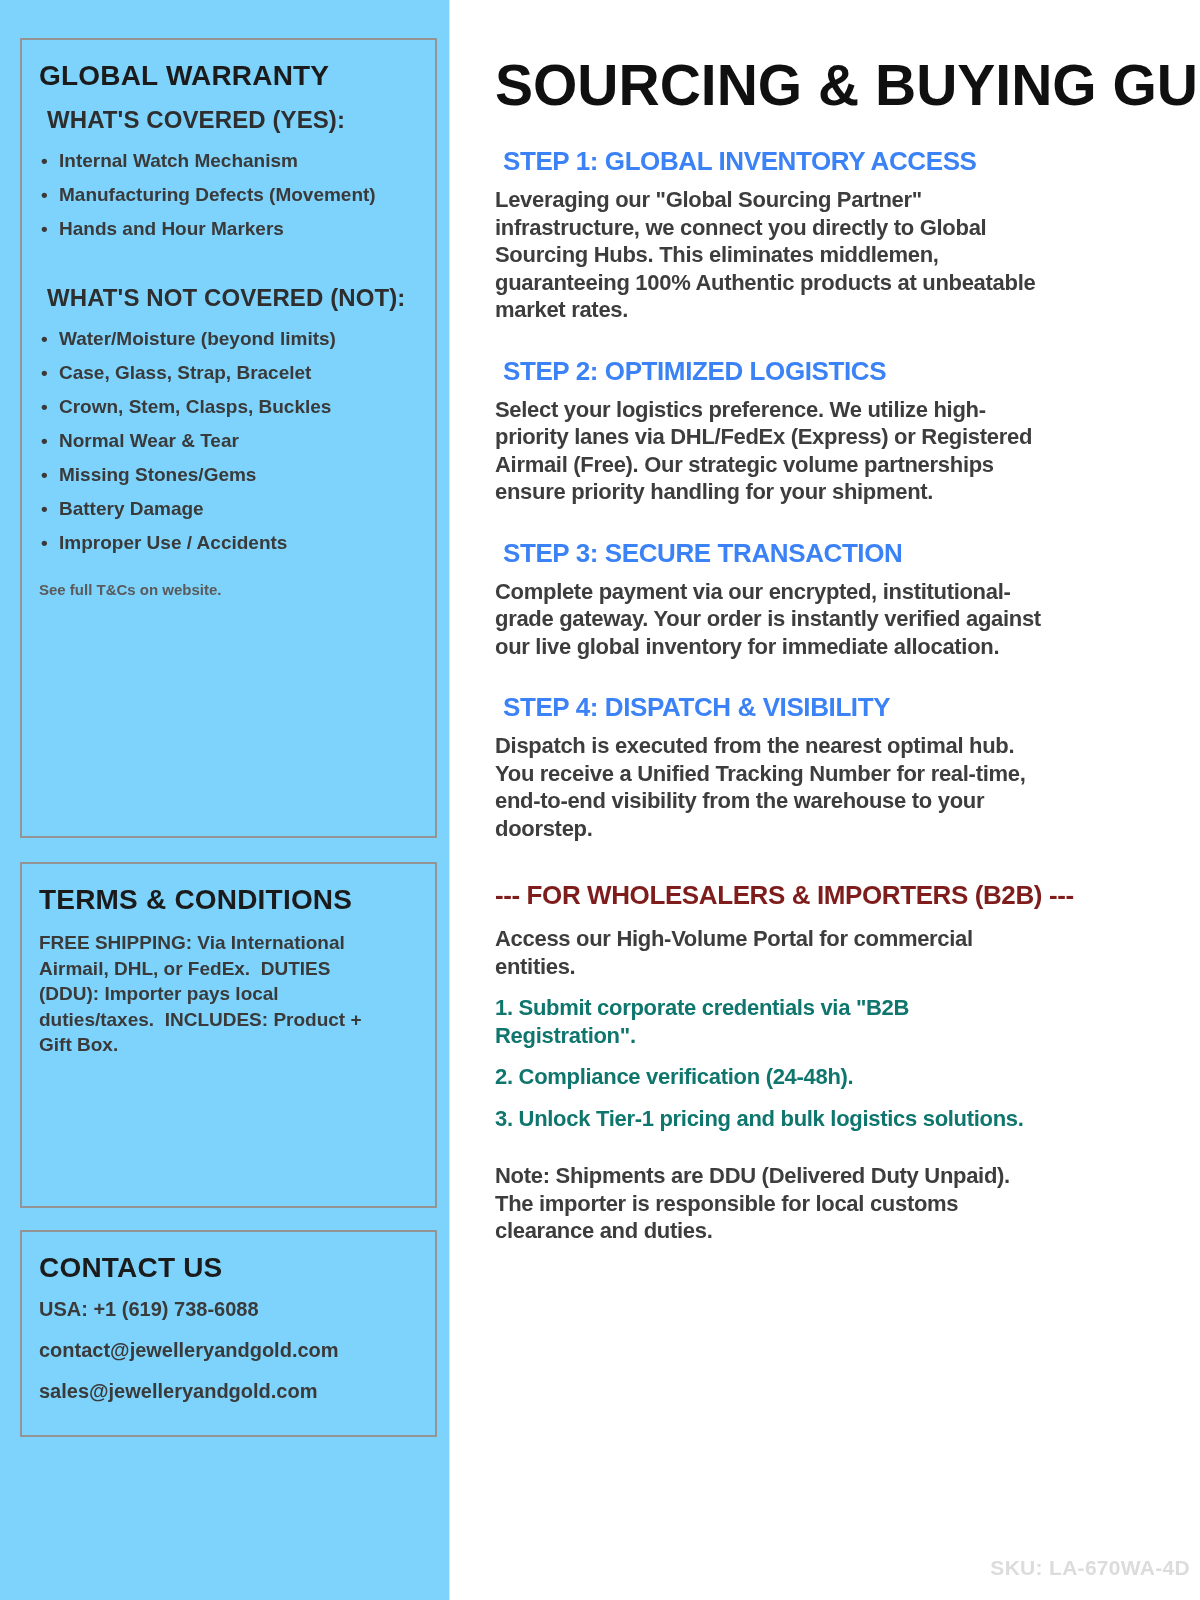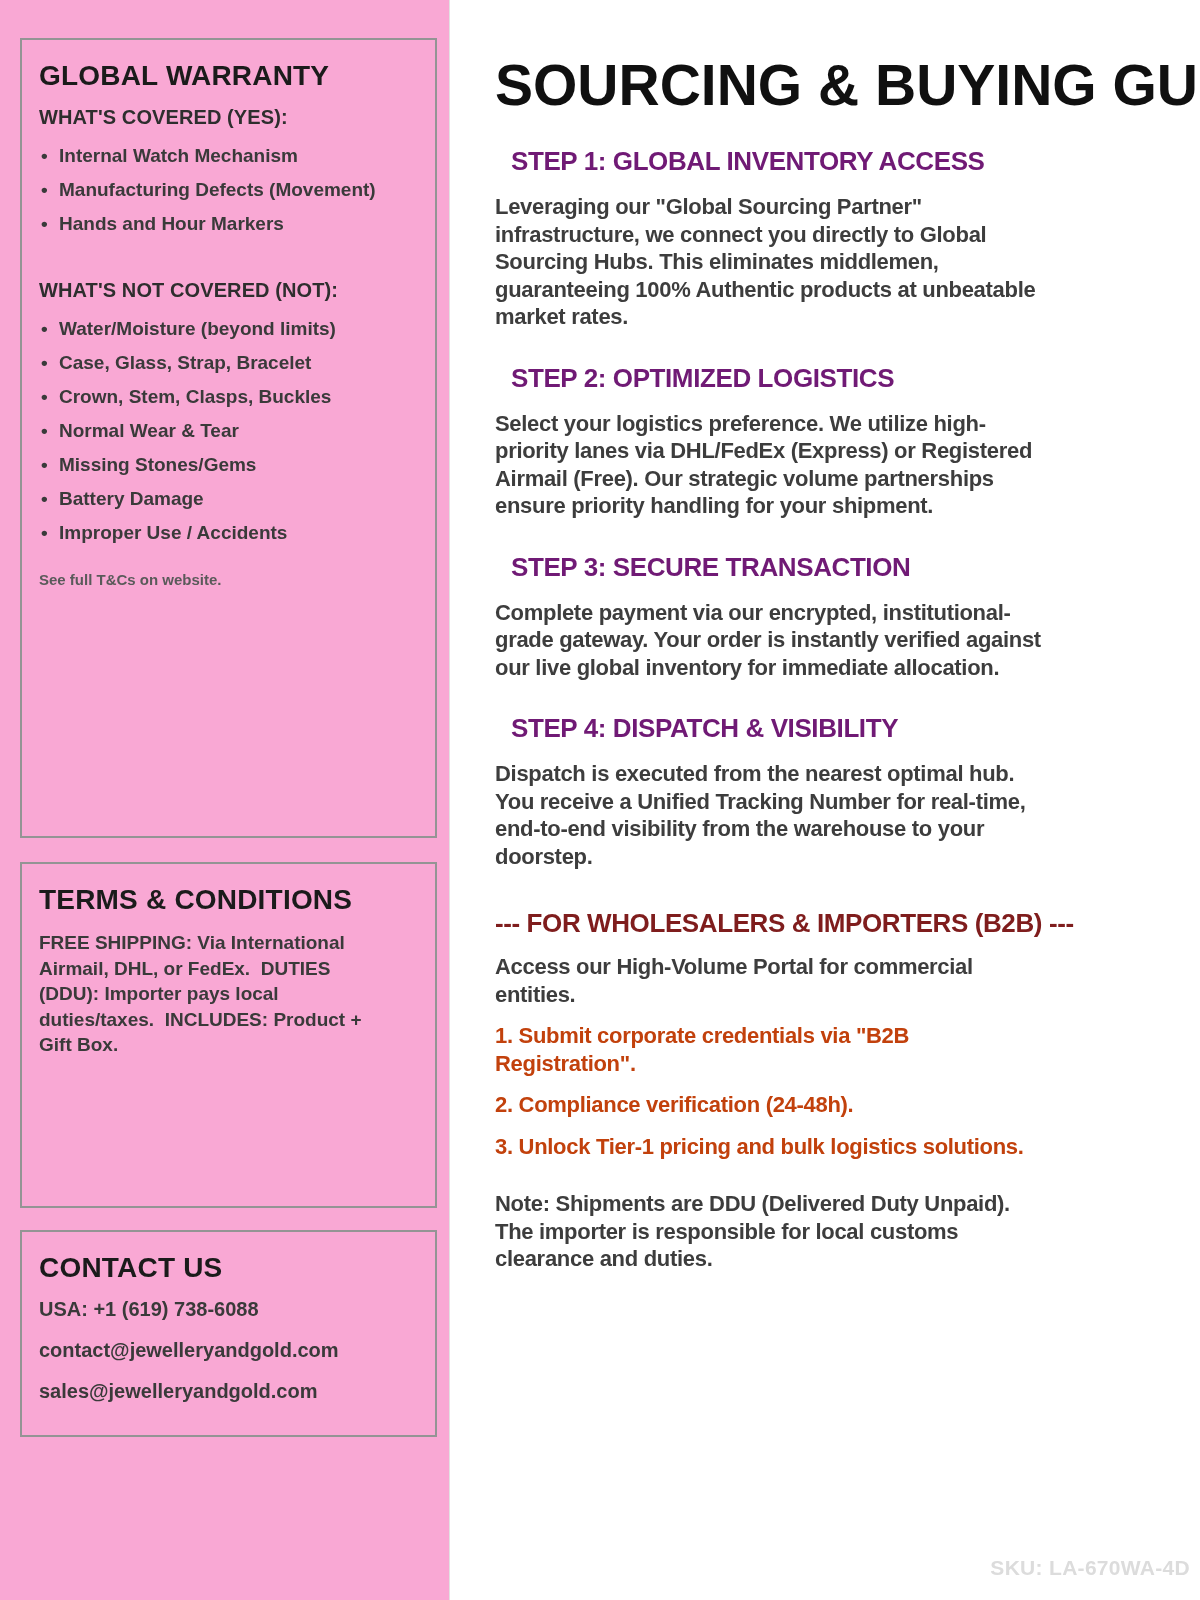--- a/index.html
+++ b/index.html
@@ -8,42 +8,42 @@
     font-family:"Liberation Sans",sans-serif;
     background:#ffffff;
     position:relative;
     overflow:hidden;
   }
   .page{position:absolute;inset:0;width:1200px;height:1600px;}
 
   
   .sidebar{
     position:absolute;left:0;top:0;width:450px;height:1600px;
-    background:#f9a8d4;
+    background:#7dd3fc;
     border-right:1px solid #e2e2e2;
     box-sizing:border-box;
   }
   .panel{
     position:absolute;left:20px;width:417px;
     border:2px solid #949494;
     box-sizing:border-box;
     padding:20px 17px 0 17px;
   }
   .panel-warranty{top:38px;height:800px;}
   .panel-terms{top:862px;height:346px;}
   .panel-contact{top:1230px;height:207px;}
 
   .panel h2{
     margin:0 0 14px 0;
     font-size:28px;font-weight:800;color:#1b1b1b;
     letter-spacing:0.2px;
   }
   .panel h3{
-    margin:0 0 16px 0;
-    font-size:20px;font-weight:700;color:#2e2e2e;
+    margin:0 0 16px 8px;
+    font-size:24px;font-weight:700;color:#2e2e2e;
     letter-spacing:0.1px;
   }
   .panel ul{list-style:none;margin:0 0 10px 0;padding:0;}
   .panel li{
     position:relative;
     margin:0 0 13px 0;padding-left:20px;
     font-size:19px;font-weight:600;color:#3a3a3a;
     line-height:21px;
   }
   .panel li::before{
@@ -77,22 +77,22 @@
   .guide-title{
     margin:0 0 28px 0;
     text-align:center;
     font-size:57px;font-weight:800;color:#101010;
     letter-spacing:0px;
     white-space:nowrap;
   }
   .step{margin-top:32px;}
   .step:first-of-type{margin-top:0;}
   .step-heading{
-    margin:16px;
-    font-size:26px;font-weight:800;color:#701a75;
+    margin:8px;
+    font-size:26px;font-weight:800;color:#3b82f6;
     letter-spacing:-0.4px;
     white-space:nowrap;
   }
   .step-body{
     margin:9px 0 0 0;
     width:548px;
     font-size:22px;font-weight:600;color:#3d3d3d;
     line-height:27.5px;
     letter-spacing:-0.3px;
   }
@@ -104,21 +104,21 @@
   }
   .b2b-intro{
     margin:14px 0 0 0;
     width:548px;
     font-size:22px;font-weight:600;color:#3d3d3d;
     line-height:27.5px;letter-spacing:-0.3px;
   }
   .b2b-item{
     margin:14px 0 0 0;
     width:548px;
-    font-size:22px;font-weight:600;color:#c2410c;
+    font-size:22px;font-weight:600;color:#0f766e;
     line-height:27.5px;letter-spacing:-0.3px;
   }
   .b2b-note{
     margin:30px 0 0 0;
     width:548px;
     font-size:22px;font-weight:600;color:#3d3d3d;
     line-height:27.5px;letter-spacing:-0.3px;
   }
   .sku{
     position:absolute;right:10px;top:1556px;

